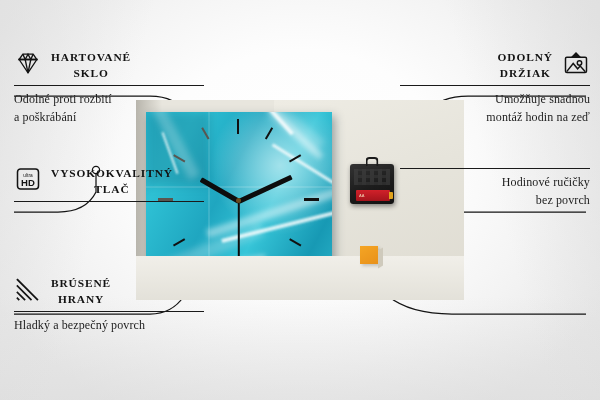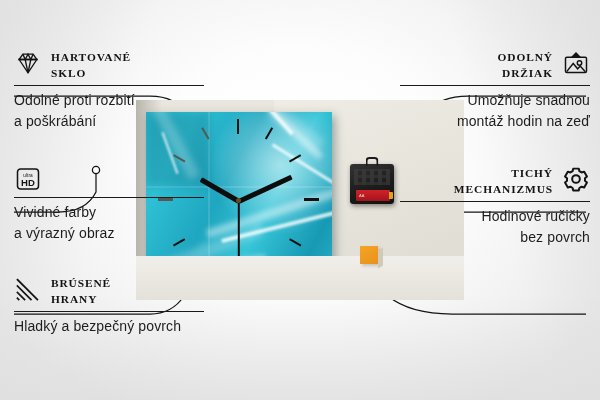--- a/index.html
+++ b/index.html
@@ -37,29 +37,30 @@
   .feat.right .fhead { flex-direction:row-reverse; }
 
   .ficon { width:28px; height:28px; flex:0 0 28px; margin-top:1px; }
   .ficon svg { display:block; width:28px; height:28px; }
 
   .ftitle {
     font-family:"Liberation Serif", serif;
     font-size:11.4px; font-weight:bold; color:#131313;
     letter-spacing:.9px; line-height:1.42; text-transform:uppercase;
     white-space:pre-line;
+    text-align:center;
   }
   .feat.left  .ftitle { padding-top:1px; }
   .feat.right .ftitle { padding-top:1px; }
 
   .rule { height:1px; background:#1a1a1a; margin:4px 0 4px 0; width:100%; }
 
   .fdesc {
-    font-family:Liberation Sans, sans-serif;
-    font-size:14px; color:#1d1d1d; line-height:1.5;
+    font-family:Liberation Serif, serif;
+    font-size:12px; color:#1d1d1d; line-height:1.5;
     white-space:pre-line; letter-spacing:.12px;
   }
 
   
   #photo {
     position:absolute; left:136px; top:100px; width:328px; height:200px;
     overflow:hidden;
     background:#e8e6de;
   }
   
@@ -247,24 +248,24 @@
 
   <div class="feat left" style="top:164px;">
     <div class="fhead">
       <span class="ficon">
         <svg viewBox="0 0 24 24">
           <rect x="3" y="3.4" width="18" height="17.2" rx="2.6" fill="none" stroke="#131313" stroke-width="1.3"></rect>
           <text x="12" y="10.6" text-anchor="middle" font-family="Liberation Sans, sans-serif" font-size="4.1" fill="#131313">ultra</text>
           <text x="12" y="18" text-anchor="middle" font-family="Liberation Sans, sans-serif" font-size="8.2" font-weight="bold" fill="#131313">HD</text>
         </svg>
       </span>
-    </div>
-    <div class="rule"></div>
-    <div class="fdesc">Vividné farby
-a výrazný obraz</div>
+      <div class="ftitle">VYSOKOKVALITNÝ
+TLAČ</div>
+    </div>
+    <div class="rule"></div>
   </div>
 
   <div class="feat right" style="top:48px;">
     <div class="fhead">
       <span class="ficon">
         <svg viewBox="0 0 24 24" fill="none" stroke="#131313" stroke-width="1.25">
           <rect x="3" y="7" width="18" height="13.2" rx="1.2"></rect>
           <path d="M12 2.6 L7.6 7 H16.4 Z" fill="#131313" stroke="none"></path>
           <circle cx="15" cy="12" r="1.9"></circle>
           <path d="M4 19.4 L9.6 12.4 L13.4 17 L15.6 14.6 L20 19.4"></path>
@@ -289,29 +290,19 @@
         </svg>
       </span>
       <div class="ftitle">BRÚSENÉ
 HRANY</div>
     </div>
     <div class="rule"></div>
     <div class="fdesc">Hladký a bezpečný povrch</div>
   </div>
 
   <div class="feat right" style="top:164px;">
-    <div class="fhead">
-      <span class="ficon">
-        <svg viewBox="0 0 24 24" fill="none" stroke="#131313" stroke-width="1.7" stroke-linejoin="round">
-          <path d="M9.6 3.1 h4.8 l.5 2.2 1.9 1.1 2.2-.7 2.4 4.2-1.7 1.5v2.2l1.7 1.5-2.4 4.2-2.2-.7-1.9 1.1-.5 2.2H9.6l-.5-2.2-1.9-1.1-2.2.7-2.4-4.2 1.7-1.5v-2.2L2.6 9.9l2.4-4.2 2.2.7 1.9-1.1z"></path>
-          <circle cx="12" cy="12" r="3.3"></circle>
-        </svg>
-      </span>
-      <div class="ftitle">TICHÝ
-MECHANIZMUS</div>
-    </div>
     <div class="rule"></div>
     <div class="fdesc">Hodinové ručičky
 bez povrch</div>
   </div>
 
 
 </div>
 
 </body></html>

